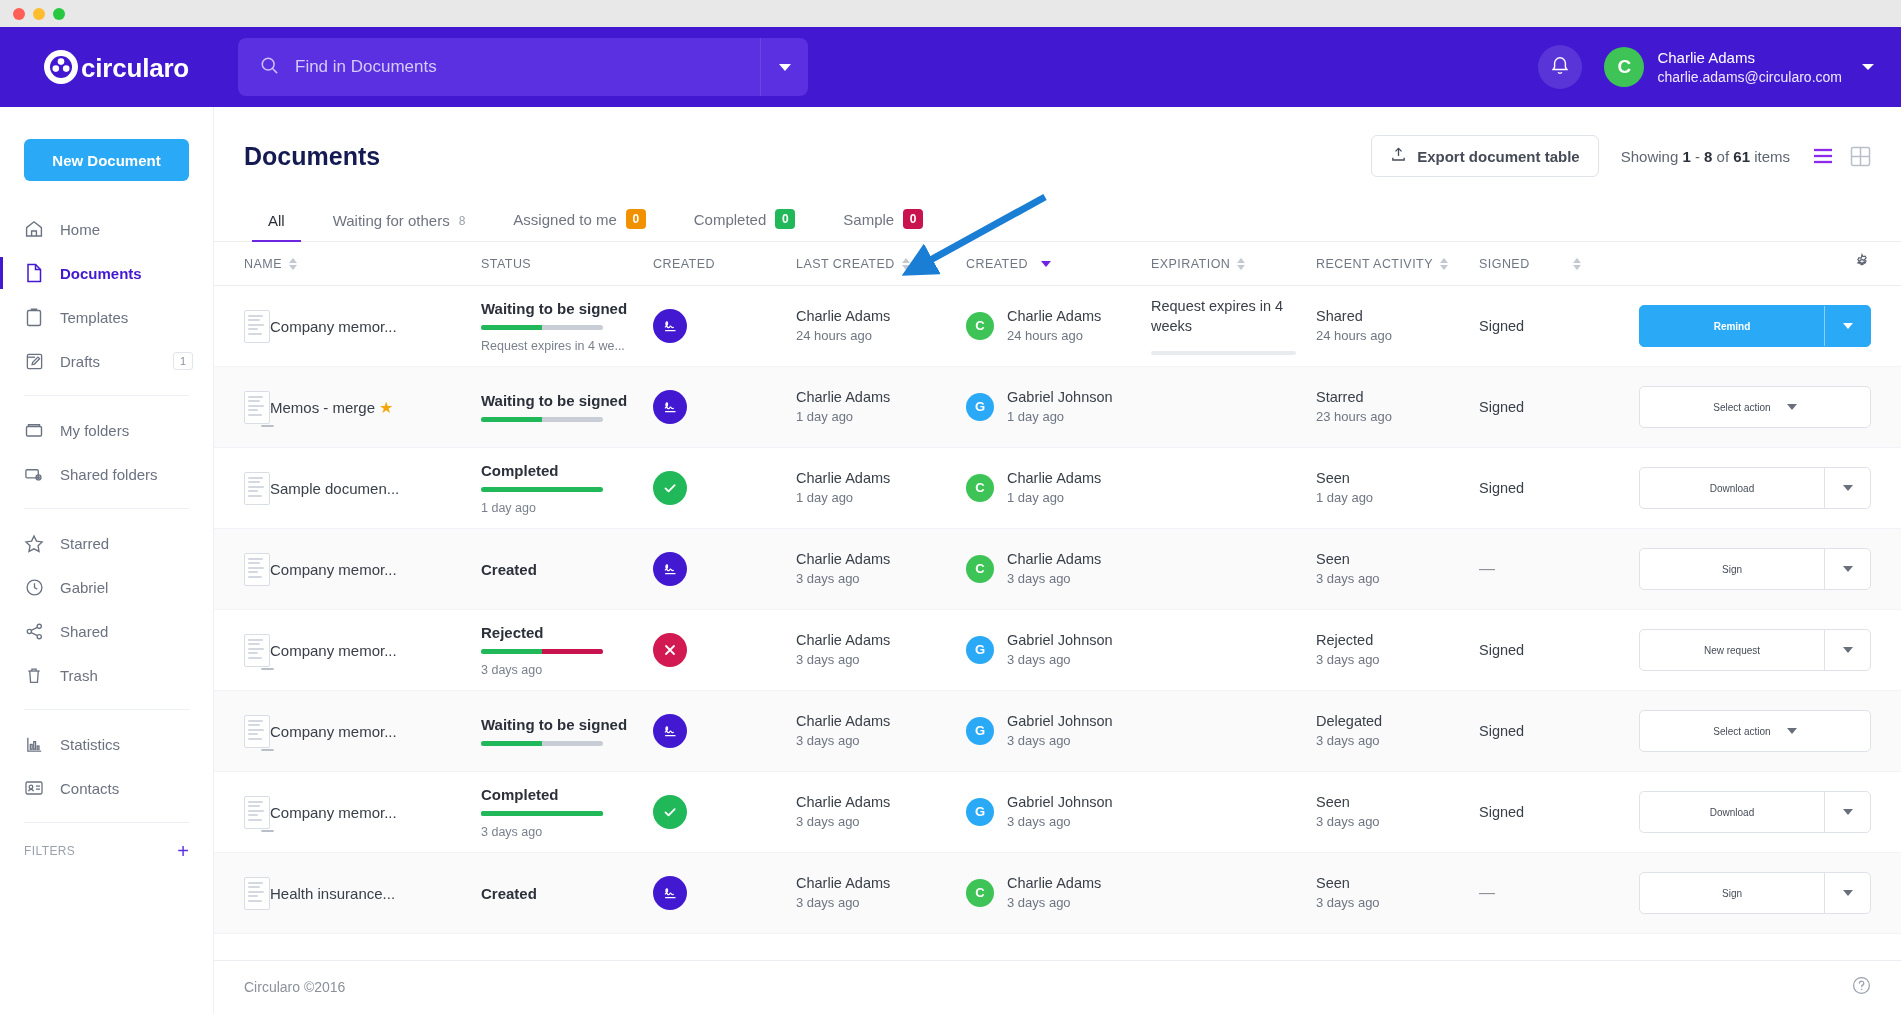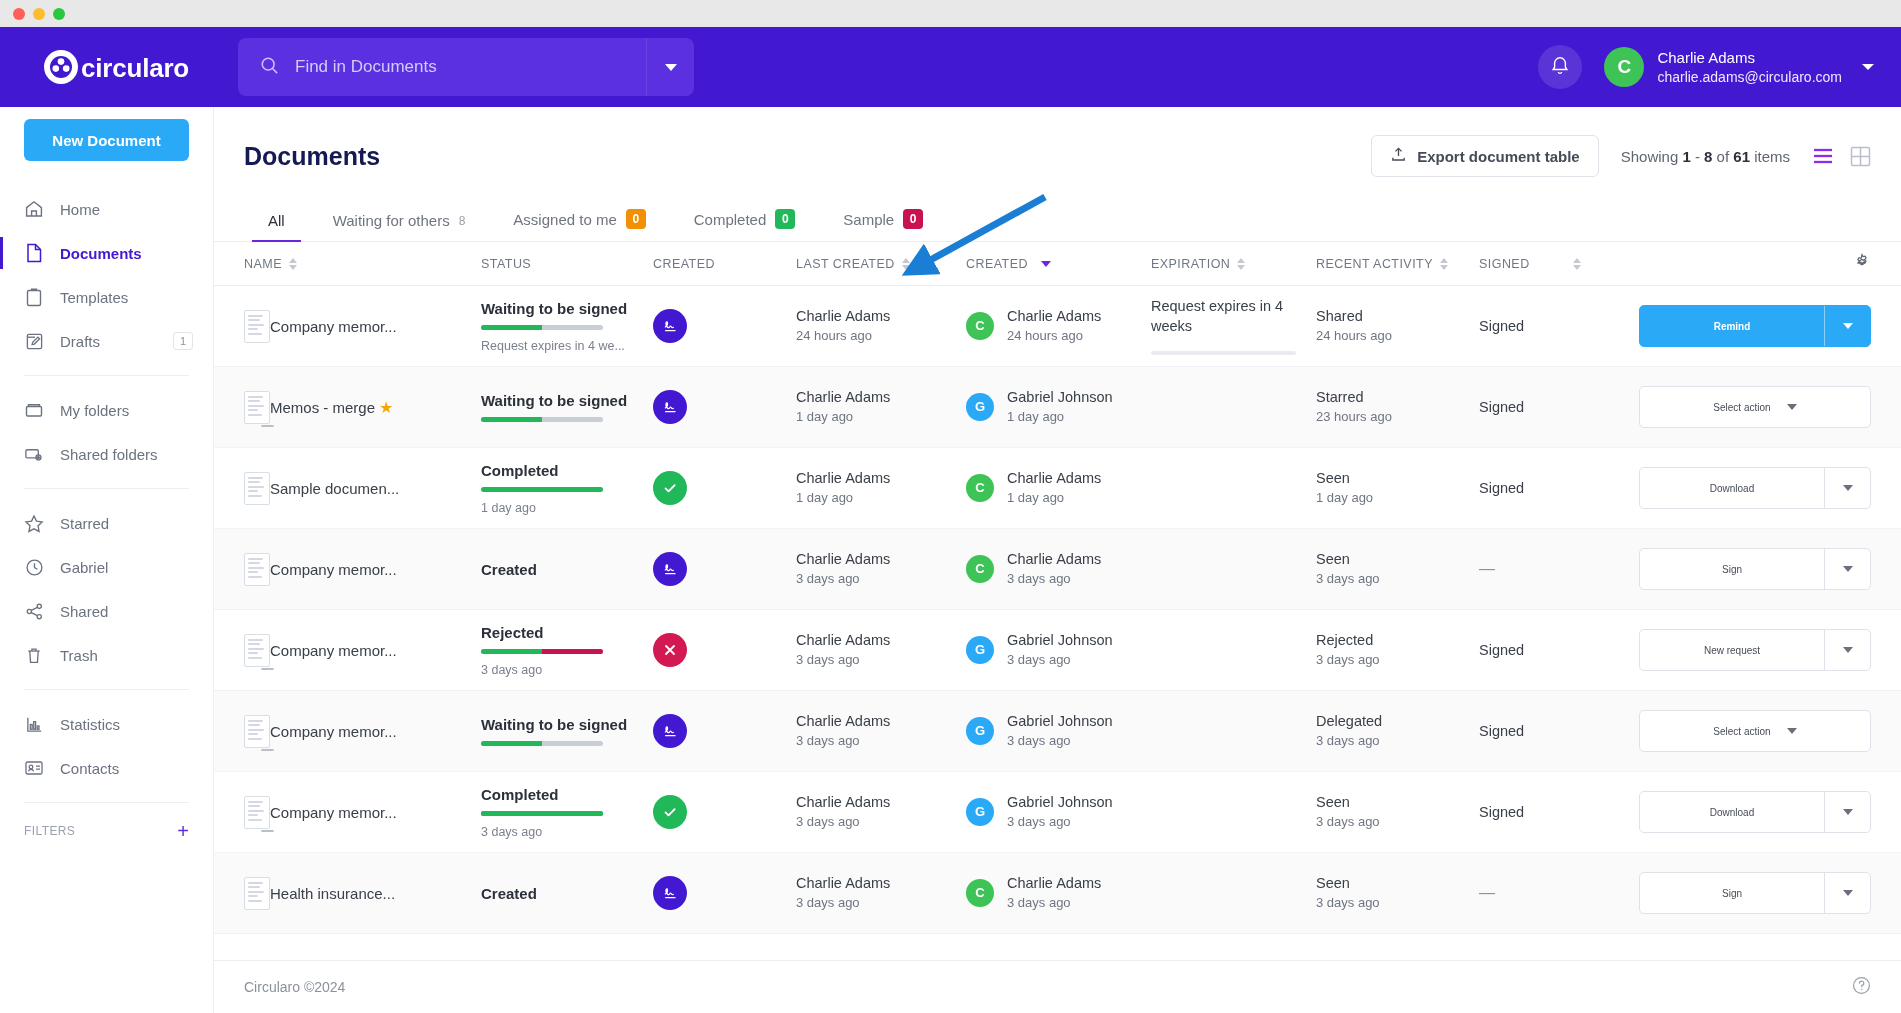--- a/index.html
+++ b/index.html
@@ -34,21 +34,21 @@
     width: 34px; height: 34px; border-radius: 50%;
     background: #ffffff; position: relative;
     display: flex; align-items: center; justify-content: center;
   }
   .brand-mark svg { display: block; }
   .brand-text {
     color: #ffffff; font-size: 26px; font-weight: 700; letter-spacing: -0.2px;
   }
   .searchbox {
     margin-left: 24px;
-    width: 456px; height: 58px;
+    width: 570px; height: 58px;
     background: #5a30e0; border-radius: 8px;
     display: flex; align-items: center;
     position: relative;
   }
   .search-icon { margin-left: 22px; opacity: .85; }
   .search-input {
     flex: 1; background: transparent; border: none; outline: none;
     color: #ffffff; font-size: 17px; font-family: inherit;
     margin-left: 16px;
   }
@@ -85,21 +85,21 @@
   .user-caret { margin-left: 6px; }
 
   
   .body-wrap { display: flex; height: calc(1013px - 27px - 80px); }
 
   
   .sidebar {
     width: 214px; flex: 0 0 214px;
     background: #ffffff;
     border-right: 1px solid #eceff3;
-    padding-top: 12px;
+    padding-top: 32px;
     position: relative;
   }
   .new-doc-btn {
     display: block;
     margin: 0 24px 26px 24px;
     height: 42px; border-radius: 6px;
     background: #2aa9f6; color: #ffffff;
     font-size: 15px; font-weight: 700;
     border: none; width: calc(100% - 48px);
     font-family: inherit; cursor: pointer;
@@ -1062,21 +1062,21 @@
               <div class="lbl">Sign</div>
               <div class="split">
                 <span class="tri"></span>
               </div>
             </div>
           </div>
         </div>
       </div>
 
     <div class="footer">
-      <span>Circularo ©2024</span>
+      <span>Circularo ©2016</span>
       <span class="help-ico">
         <svg width="19" height="19" viewBox="0 0 20 20" fill="none" stroke="#9aa1ad" stroke-width="1.3">
           <circle cx="10" cy="10" r="8.3"></circle>
           <path d="M7.8 7.6a2.3 2.3 0 1 1 2.6 2.3v1.5" stroke-linecap="round"></path>
           <circle cx="10.2" cy="14.2" r="0.75" fill="#9aa1ad" stroke="none"></circle>
         </svg>
       </span>
     </div>
   </div>
 </div>

